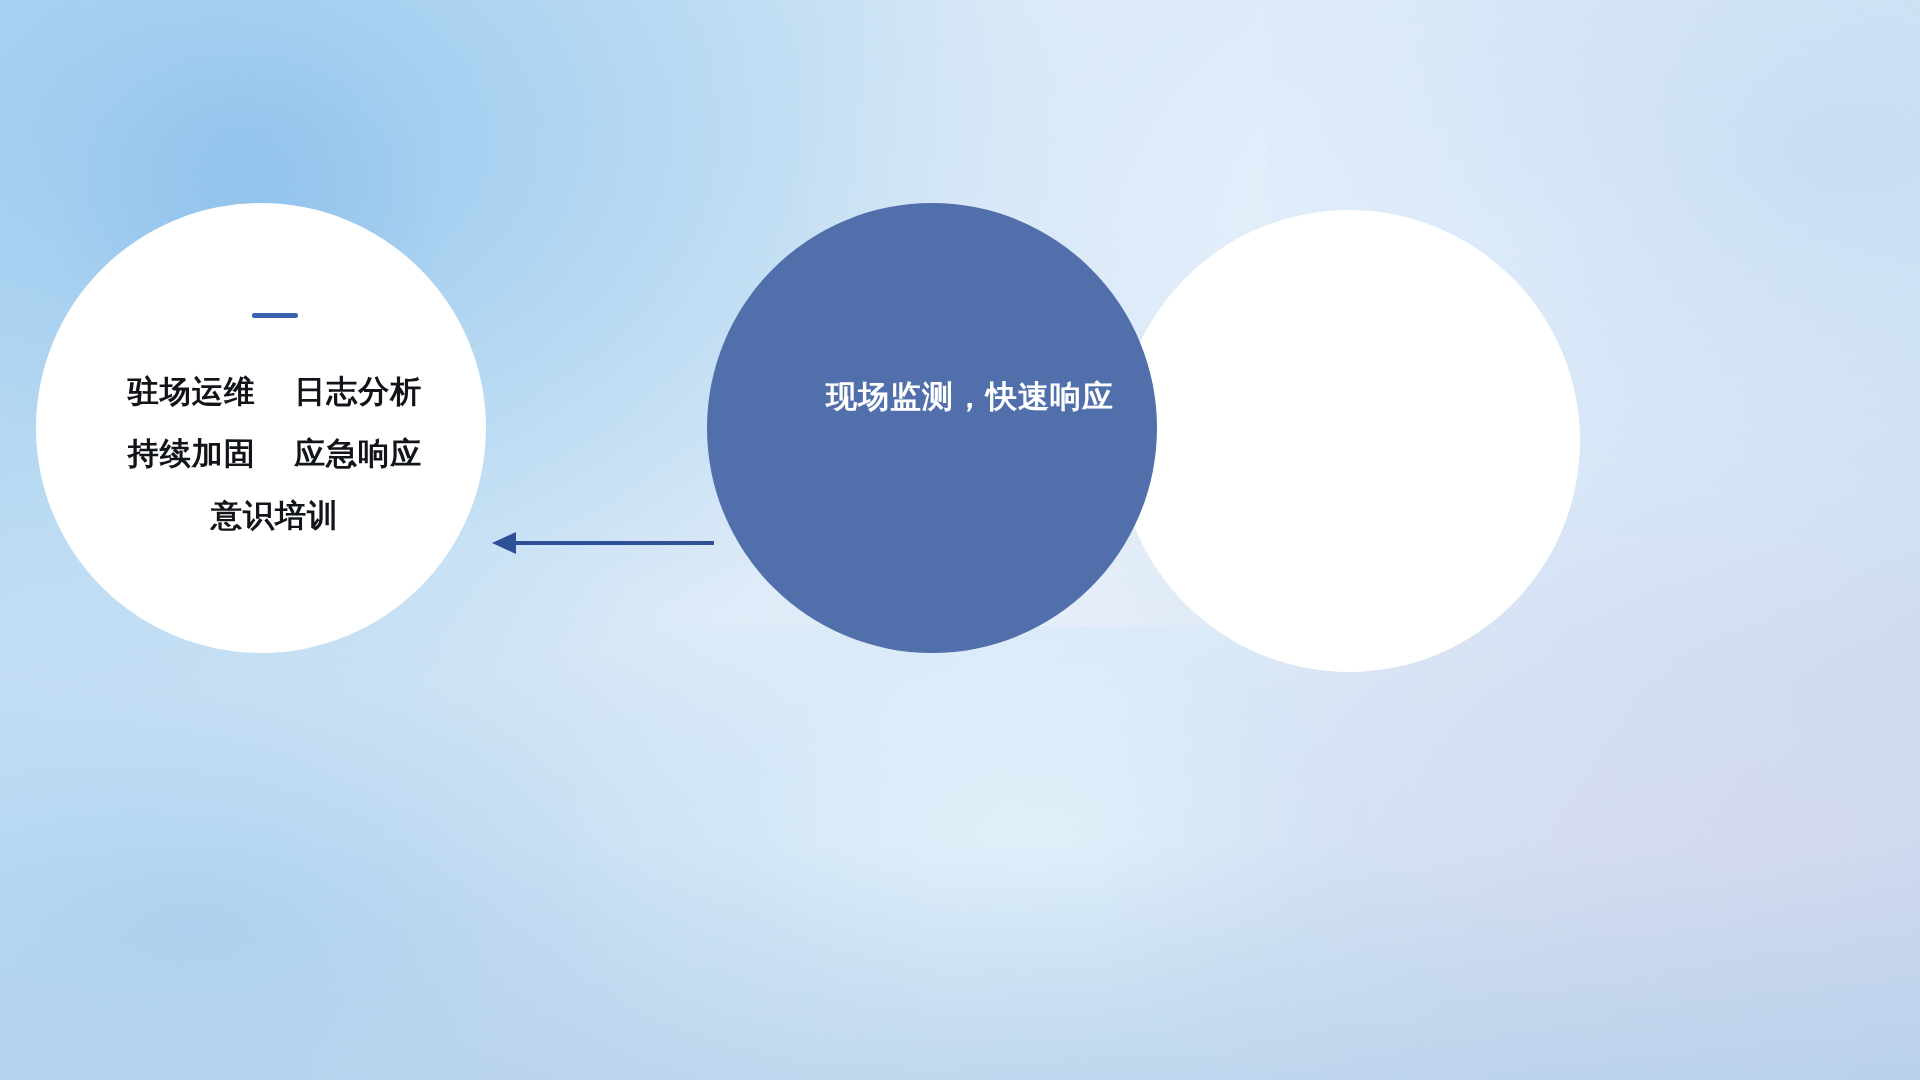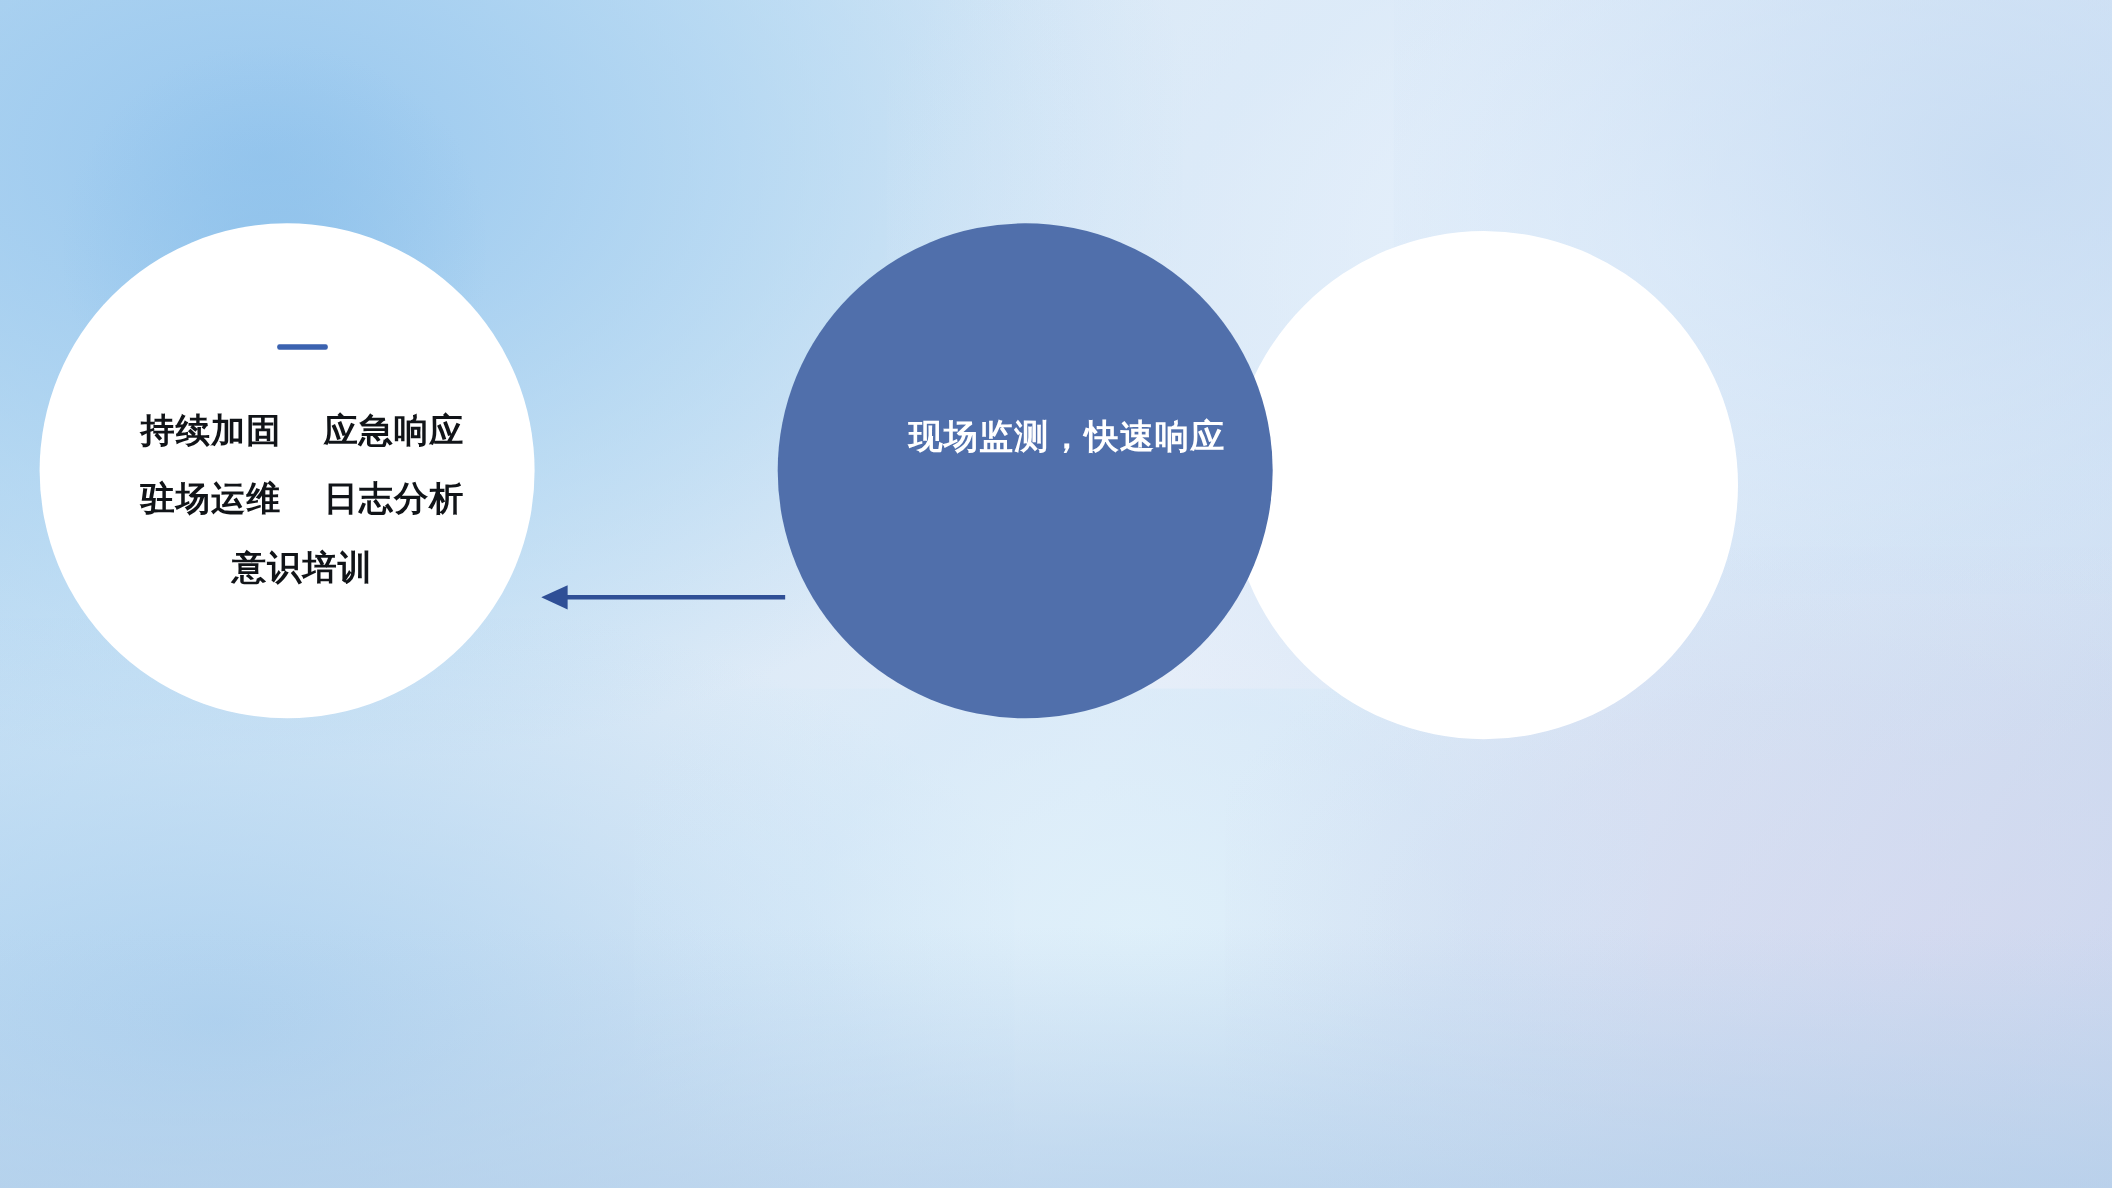--- a/index.html
+++ b/index.html
@@ -130,22 +130,22 @@
 <div id="stage">
 
   <svg id="arrow" viewBox="0 0 222 38" xmlns="http://www.w3.org/2000/svg">
     <line x1="222" y1="19" x2="16" y2="19" stroke="#2f4f96" stroke-width="4"></line>
     <polygon points="0,19 24,8 24,30" fill="#2f4f96"></polygon>
   </svg>
 
   <div class="circle circle-left">
     <div class="inner">
       <div class="dash"></div>
+      <div class="kw-line">驻场运维    日志分析</div>
       <div class="kw-line">持续加固    应急响应</div>
-      <div class="kw-line">驻场运维    日志分析</div>
       <div class="kw-line">意识培训</div>
     </div>
   </div>
 
   <div class="circle circle-right">
     <div class="inner">
     </div>
   </div>
 
   <div class="circle circle-mid">

